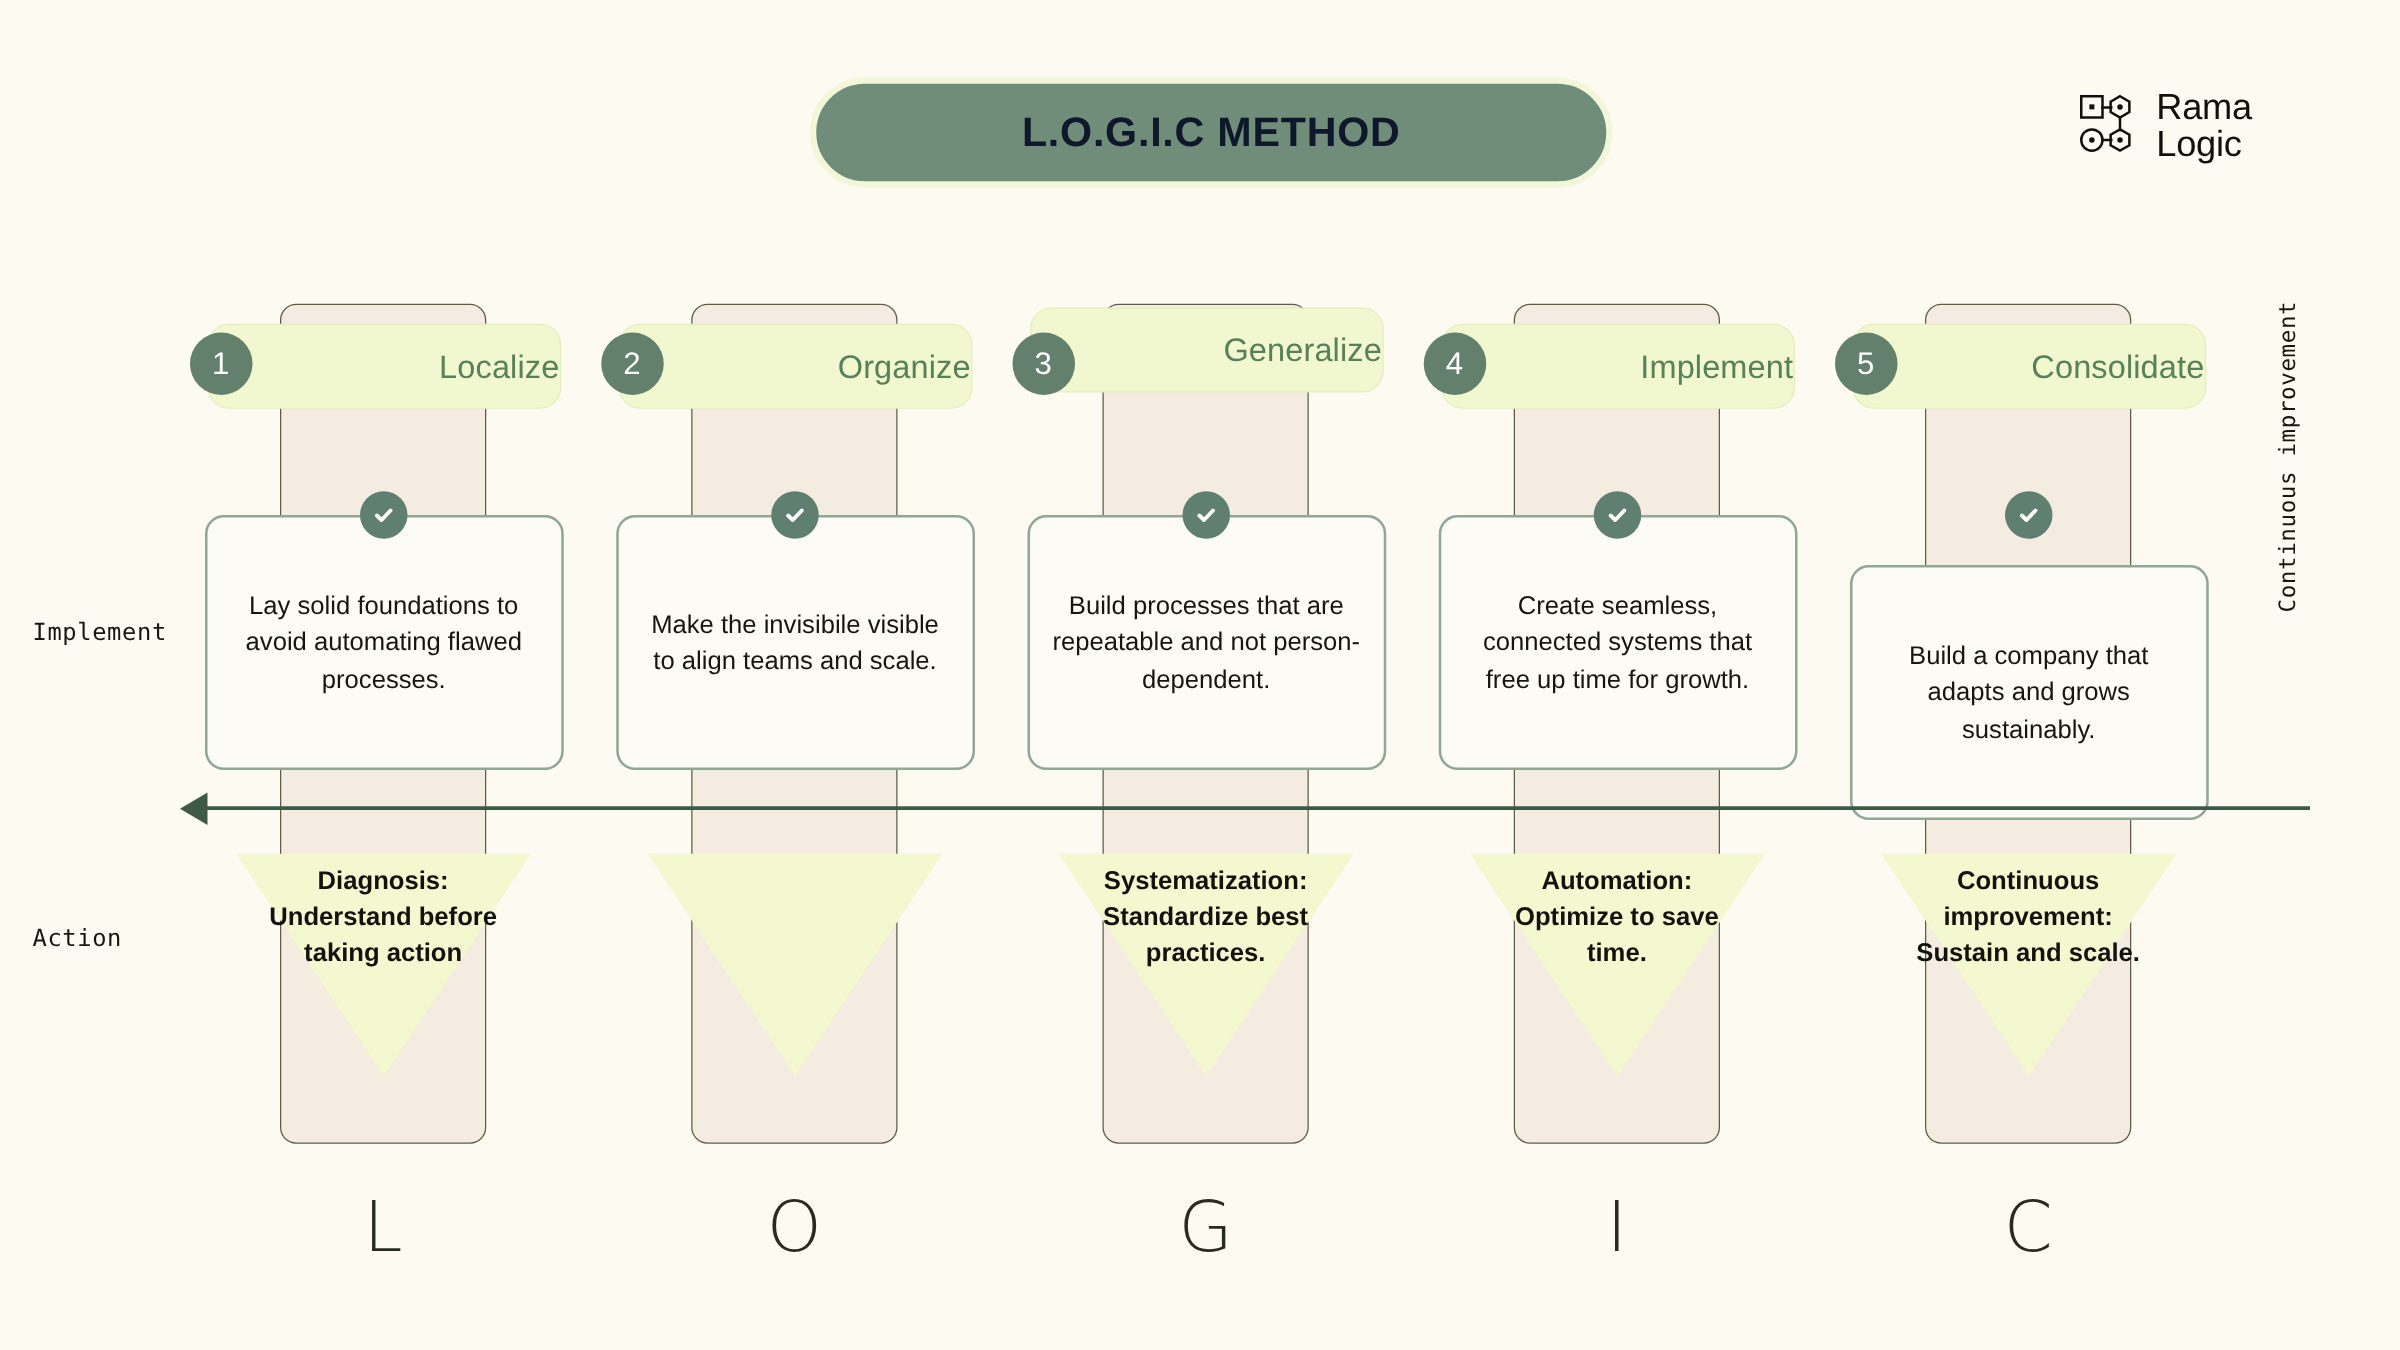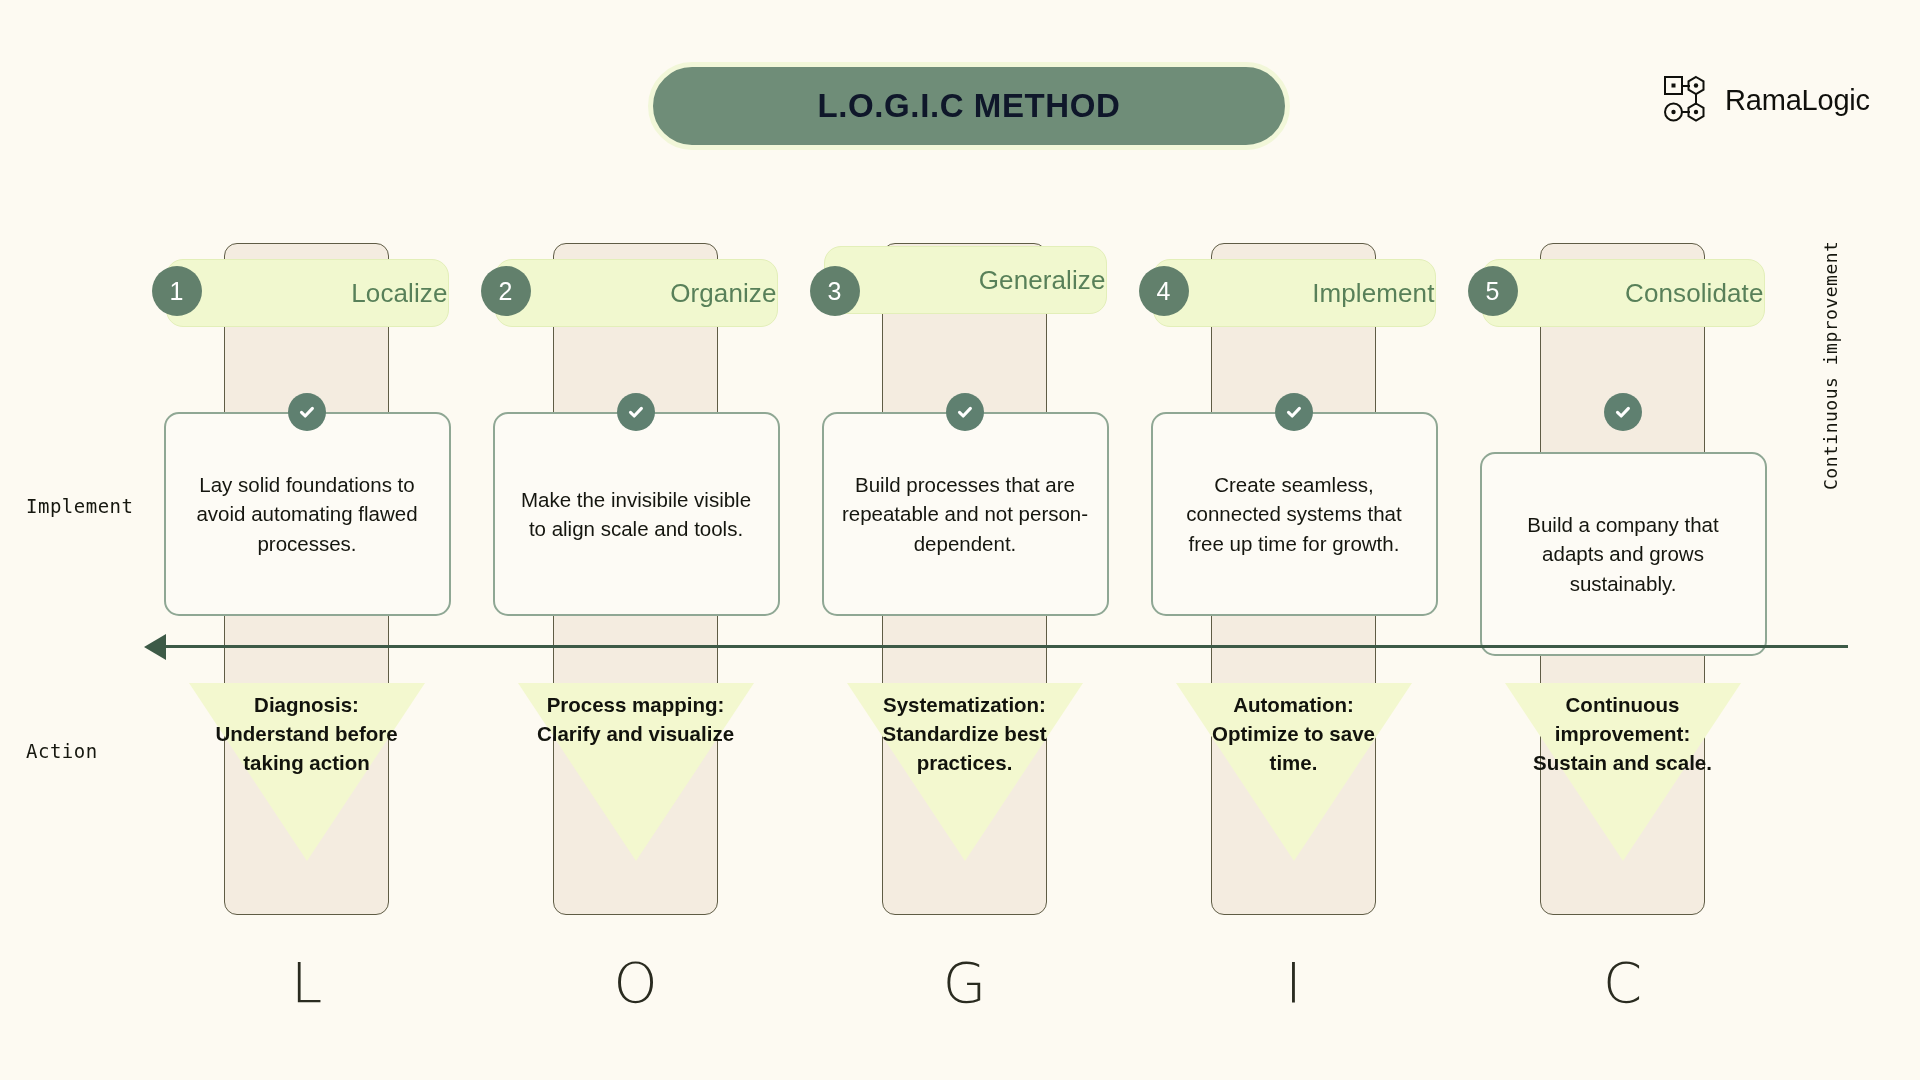--- a/index.html
+++ b/index.html
@@ -45,21 +45,21 @@
     position: absolute;
     left: 1660px;
     top: 72px;
     display: flex;
     align-items: center;
     gap: 11px;
   }
   .logo-mark { display:block; }
   .logo-words {
     display: flex;
-    flex-direction: row;
+    flex-direction: column;
     line-height: 1.03;
   }
   .logo-words span {
     font-size: 29px;
     color: #10100c;
     letter-spacing: -0.2px;
   }
 
   
   .row-label {
@@ -302,28 +302,27 @@
       </svg>
     </div>
     <div class="action-text" style="left: 206.5px; top: 690px;">Diagnosis: Understand before taking action</div>
     <div class="big-letter" style="left: 224px;">L</div>
     <div class="action-tri" style="left: 517.5px; top: 683px;"></div>
     <div class="stage-pill" style="left: 494.5px; top: 259px;">
       <span class="stage-label">Organize</span>
     </div>
     <div class="stage-badge" style="left: 480.5px; top: 266px;">2</div>
     <div class="obj-card" style="left: 492.5px; top: 412px;">
-      <span class="obj-text">Make the invisibile visible to align scale and tools.</span>
+      <span class="obj-text">Make the invisibile visible to align teams and scale.</span>
     </div>
     <div class="check-badge" style="left: 616.5px; top: 393px;">
       <svg width="22" height="22" viewBox="0 0 22 22">
         <path d="M5.5 11.4 L9.2 15 L16.4 7.4" fill="none" stroke="#ffffff" stroke-width="3.1" stroke-linecap="round" stroke-linejoin="round"></path>
       </svg>
     </div>
-    <div class="action-text" style="left: 535.5px; top: 690px;">Process mapping: Clarify and visualize</div>
     <div class="big-letter" style="left: 553px;">O</div>
     <div class="action-tri" style="left: 846.5px; top: 683px;"></div>
     <div class="stage-pill" style="left: 823.5px; top: 246px;">
       <span class="stage-label">Generalize</span>
     </div>
     <div class="stage-badge" style="left: 809.5px; top: 266px;">3</div>
     <div class="obj-card" style="left: 821.5px; top: 412px;">
       <span class="obj-text">Build processes that are repeatable and not person-dependent.</span>
     </div>
     <div class="check-badge" style="left: 945.5px; top: 393px;">

